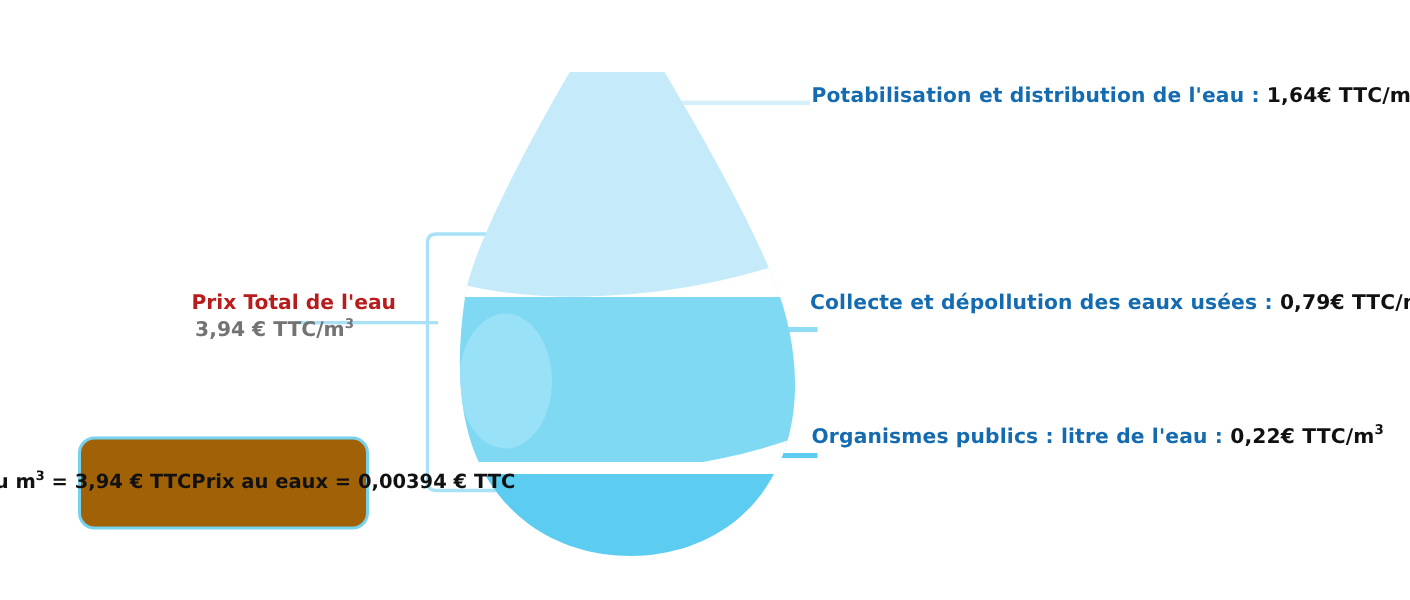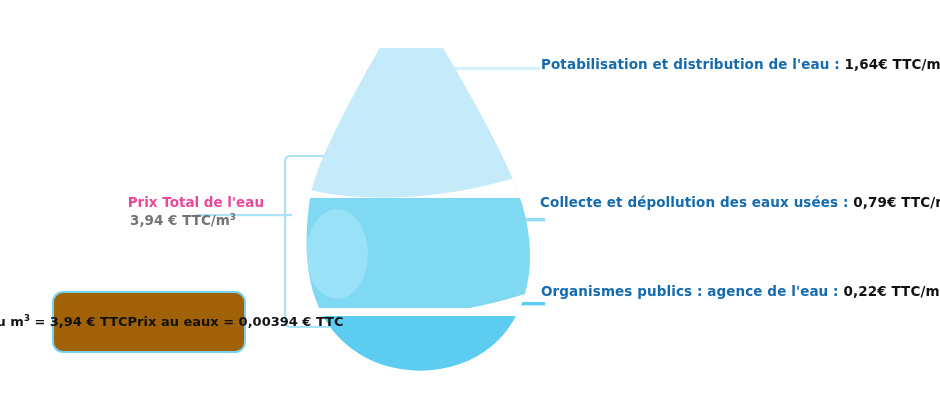--- a/index.html
+++ b/index.html
@@ -62,21 +62,21 @@
     left: 60px;
     top: 145px;
     width: 204px;
     text-align: right;
     line-height: 1.35;
   }
   #total-block .t-title {
     display: block;
     font-size: 13.5px;
     font-weight: bold;
-    color: #ec4899;
+    color: #b91c1c;
     white-space: nowrap;
   }
   #total-block .t-value {
     display: block;
     font-size: 13.5px;
     font-weight: bold;
     color: #737373;
     white-space: nowrap;
     padding-right: 28px;
   }
@@ -162,21 +162,21 @@
 
   <div class="callout" id="callout-potabilisation">
     <span class="cat">Potabilisation et distribution de l'eau : </span><span class="val"><span>1,64</span><span>€ TTC/m</span></span>
   </div>
 
   <div class="callout" id="callout-collecte">
     <span class="cat">Collecte et dépollution des eaux usées : </span><span class="val"><span>0,79</span><span>€ TTC/m</span></span>
   </div>
 
   <div class="callout" id="callout-organismes">
-    <span class="cat">Organismes publics : agence de l'eau : </span><span class="val"><span>0,22</span><span>€ TTC/m</span><sup>3</sup></span>
+    <span class="cat">Organismes publics : litre de l'eau : </span><span class="val"><span>0,22</span><span>€ TTC/m</span><sup>3</sup></span>
   </div>
 
   <div id="total-block">
     <span class="t-title">Prix Total de l'eau</span>
     <span class="t-value"><span>3,94 € TTC/m</span><sup>3</sup></span>
   </div>
 
   <div id="summary-box">
     <div class="s-line"><span>Prix au m</span><sup>3</sup><span> = 3,94  € TTC</span></div>
     <div class="s-line">Prix au eaux = 0,00394 € TTC</div>

